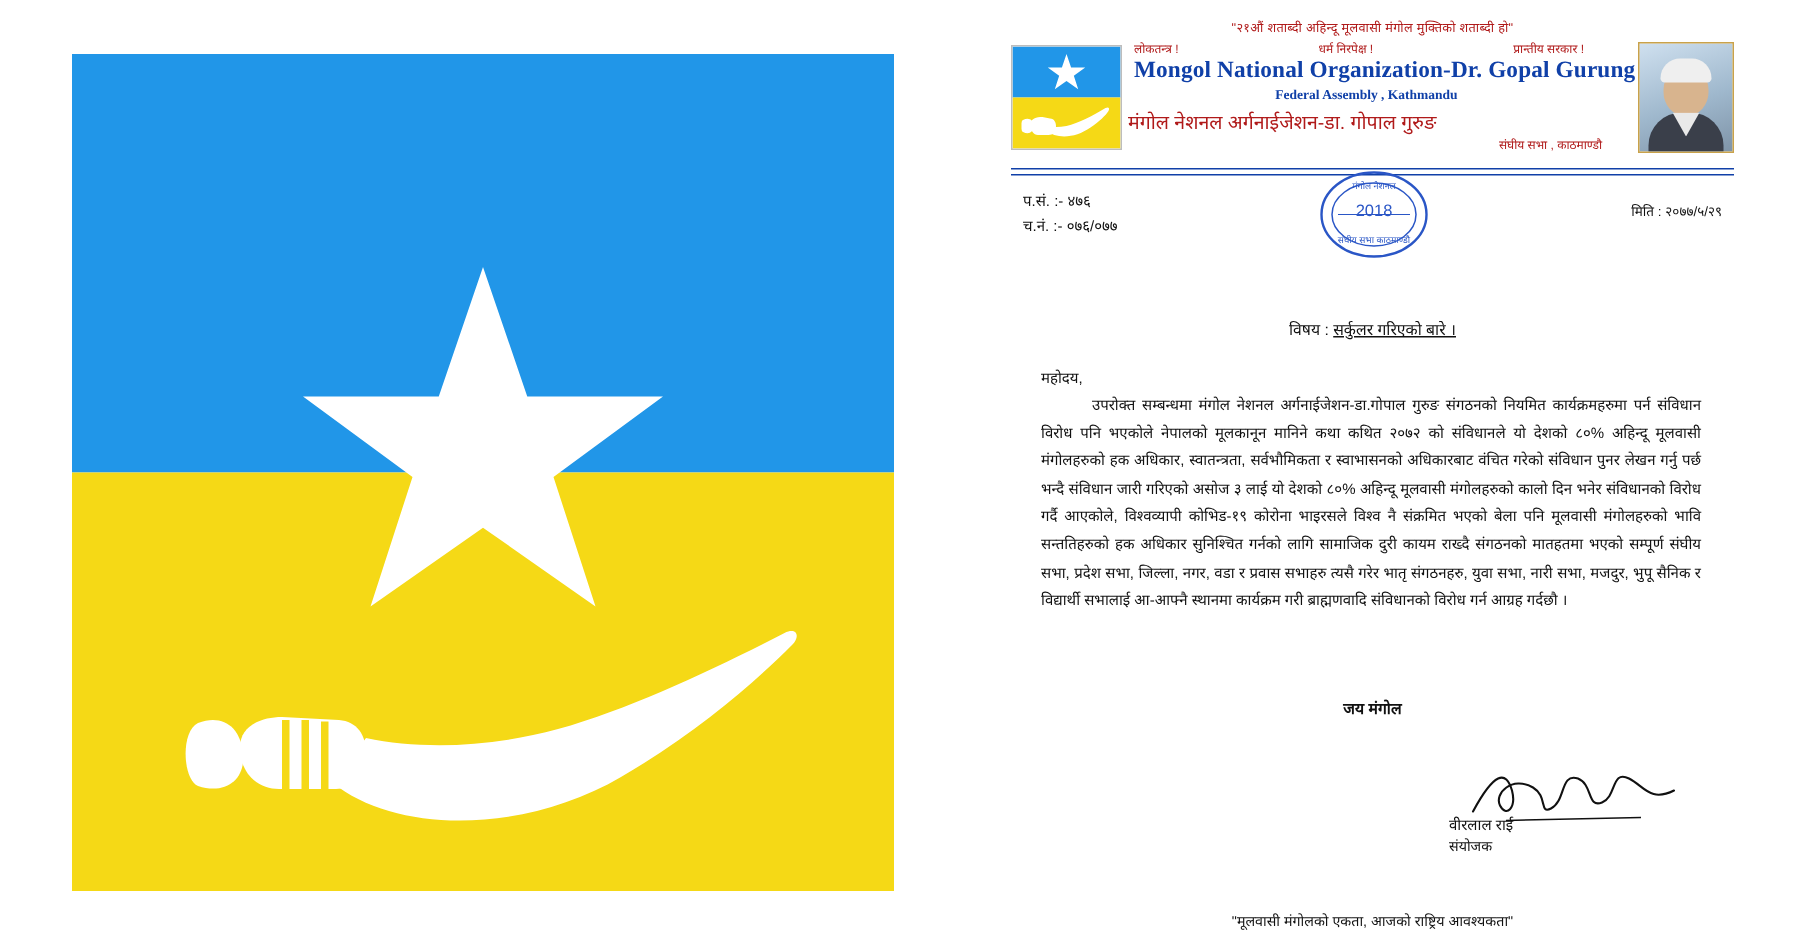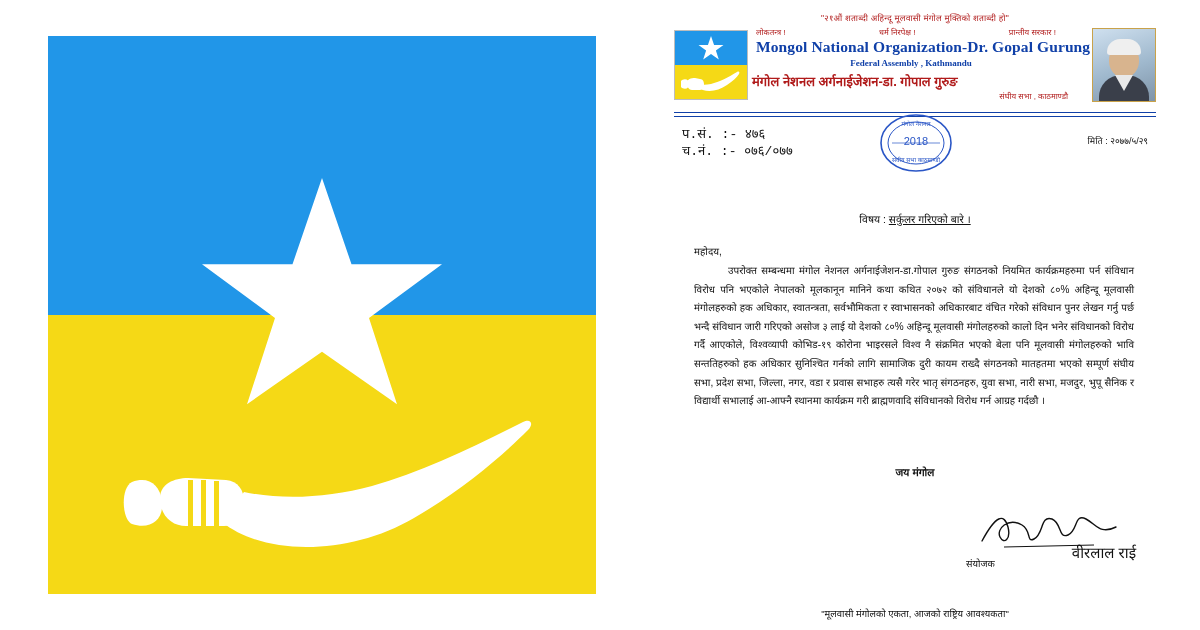--- a/index.html
+++ b/index.html
@@ -156,21 +156,21 @@
     font-family: "Liberation Serif", serif;
     font-weight: bold;
     font-size: 9px;
     color: #1040a8;
   }
   .org-name-np {
     position: absolute;
     left: 78px;
     top: 46px;
     width: 320px;
-    font-weight: bold;
+    font-weight: normal;
     font-size: 13px;
     color: #b01a1a;
     white-space: nowrap;
   }
   .org-sub-np {
     position: absolute;
     left: 82px;
     top: 64px;
     width: 312px;
     text-align: right;
@@ -223,24 +223,23 @@
     width: 482px;
     border-top: 1.5px solid #1040a8;
     border-bottom: 0.8px solid #1040a8;
     height: 3px;
   }
 
   .refblock {
     position: absolute;
     left: 22px;
     top: 126px;
-    font-size: 13px;
+    font-size: 10px;
     line-height: 17px;
     color: #111;
-    font-family: Liberation Mono, monospace;
   }
   .dateblock {
     position: absolute;
     right: 22px;
     top: 134px;
     font-size: 9px;
     color: #111;
   }
 
   .stamp {
@@ -319,22 +318,22 @@
     right: 46px;
     top: 505px;
     width: 150px;
     height: 48px;
   }
   .sign-name {
     position: absolute;
     right: 34px;
     top: 542px;
     width: 170px;
-    text-align: right;
-    font-size: 15px;
+    text-align: left;
+    font-size: 10px;
     color: #111;
   }
   .sign-title {
     position: absolute;
     right: 34px;
     top: 557px;
     width: 170px;
     text-align: left;
     font-size: 9.5px;
     color: #111;

